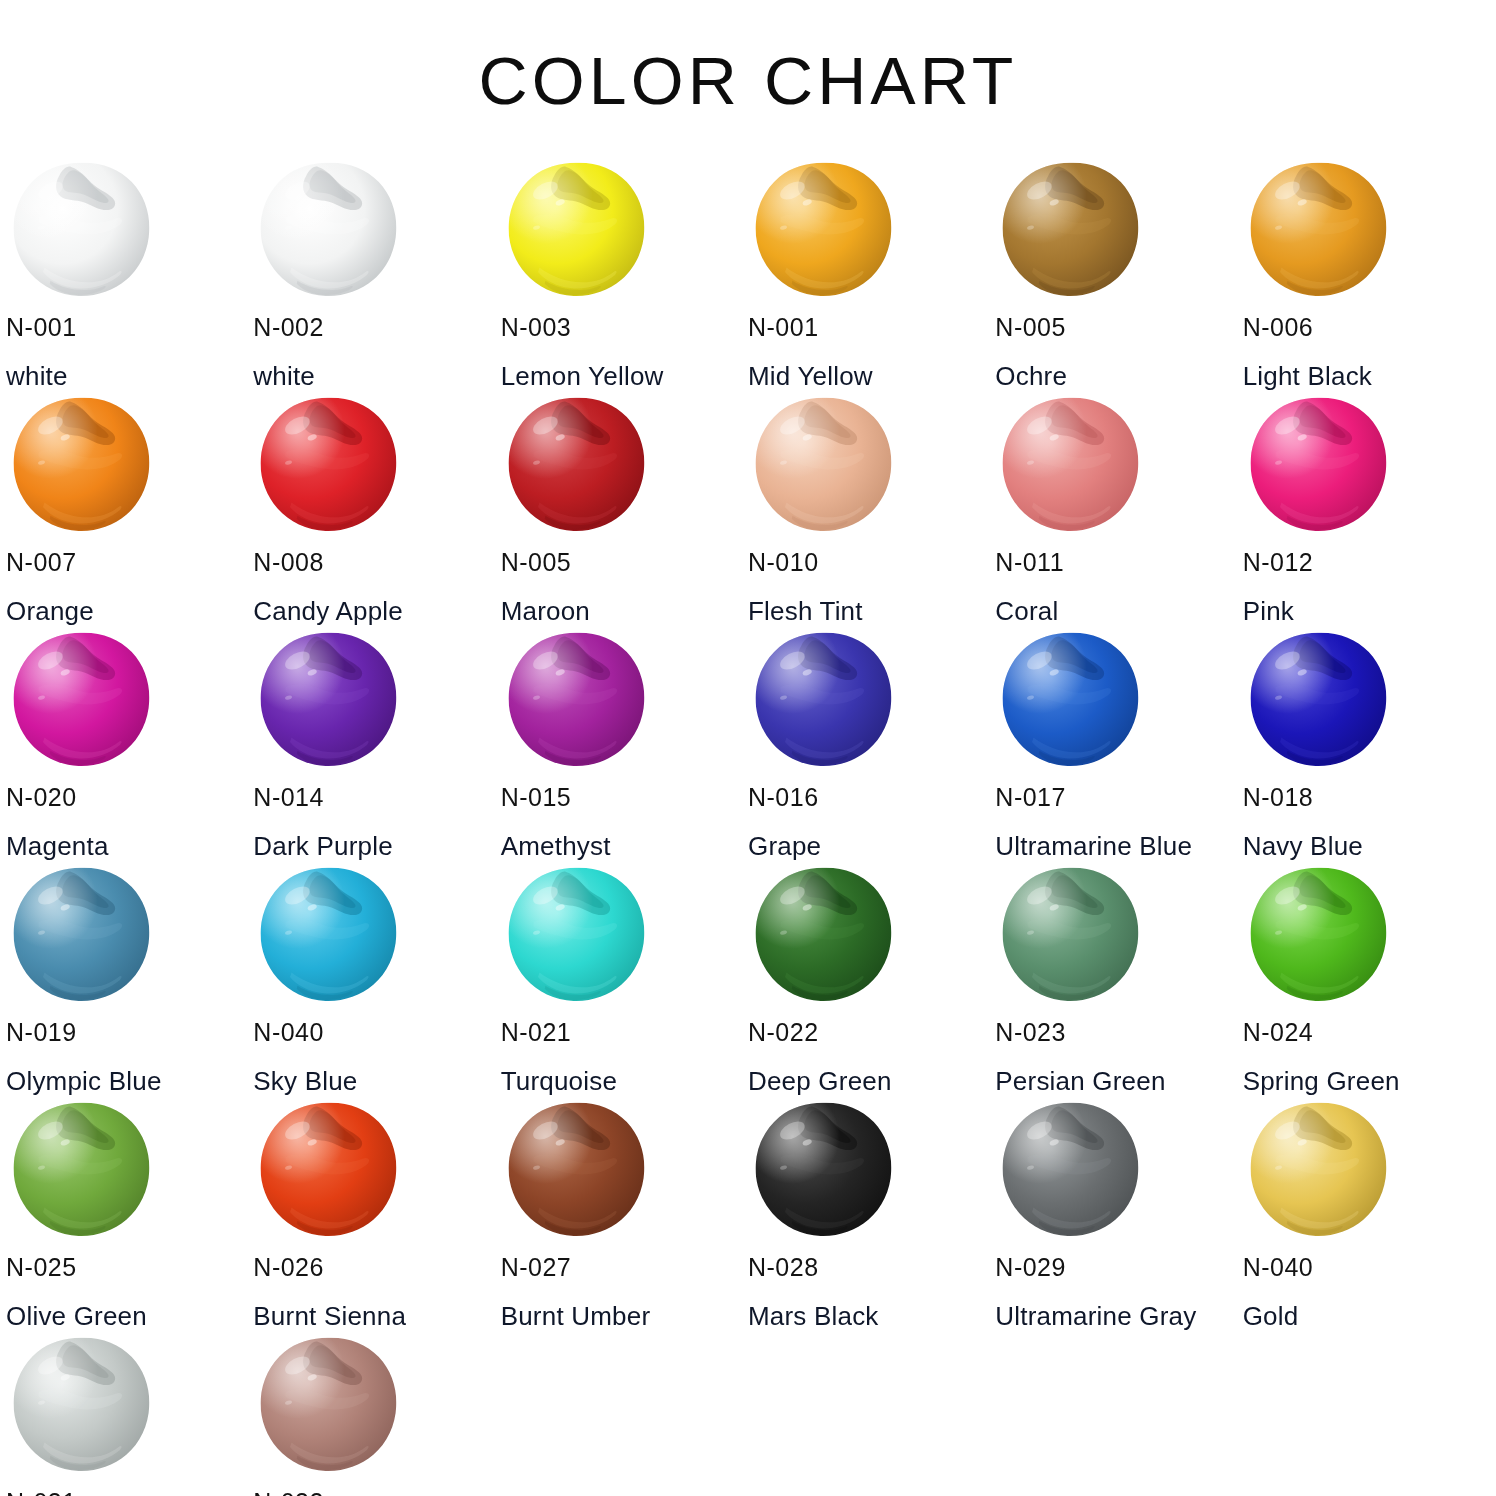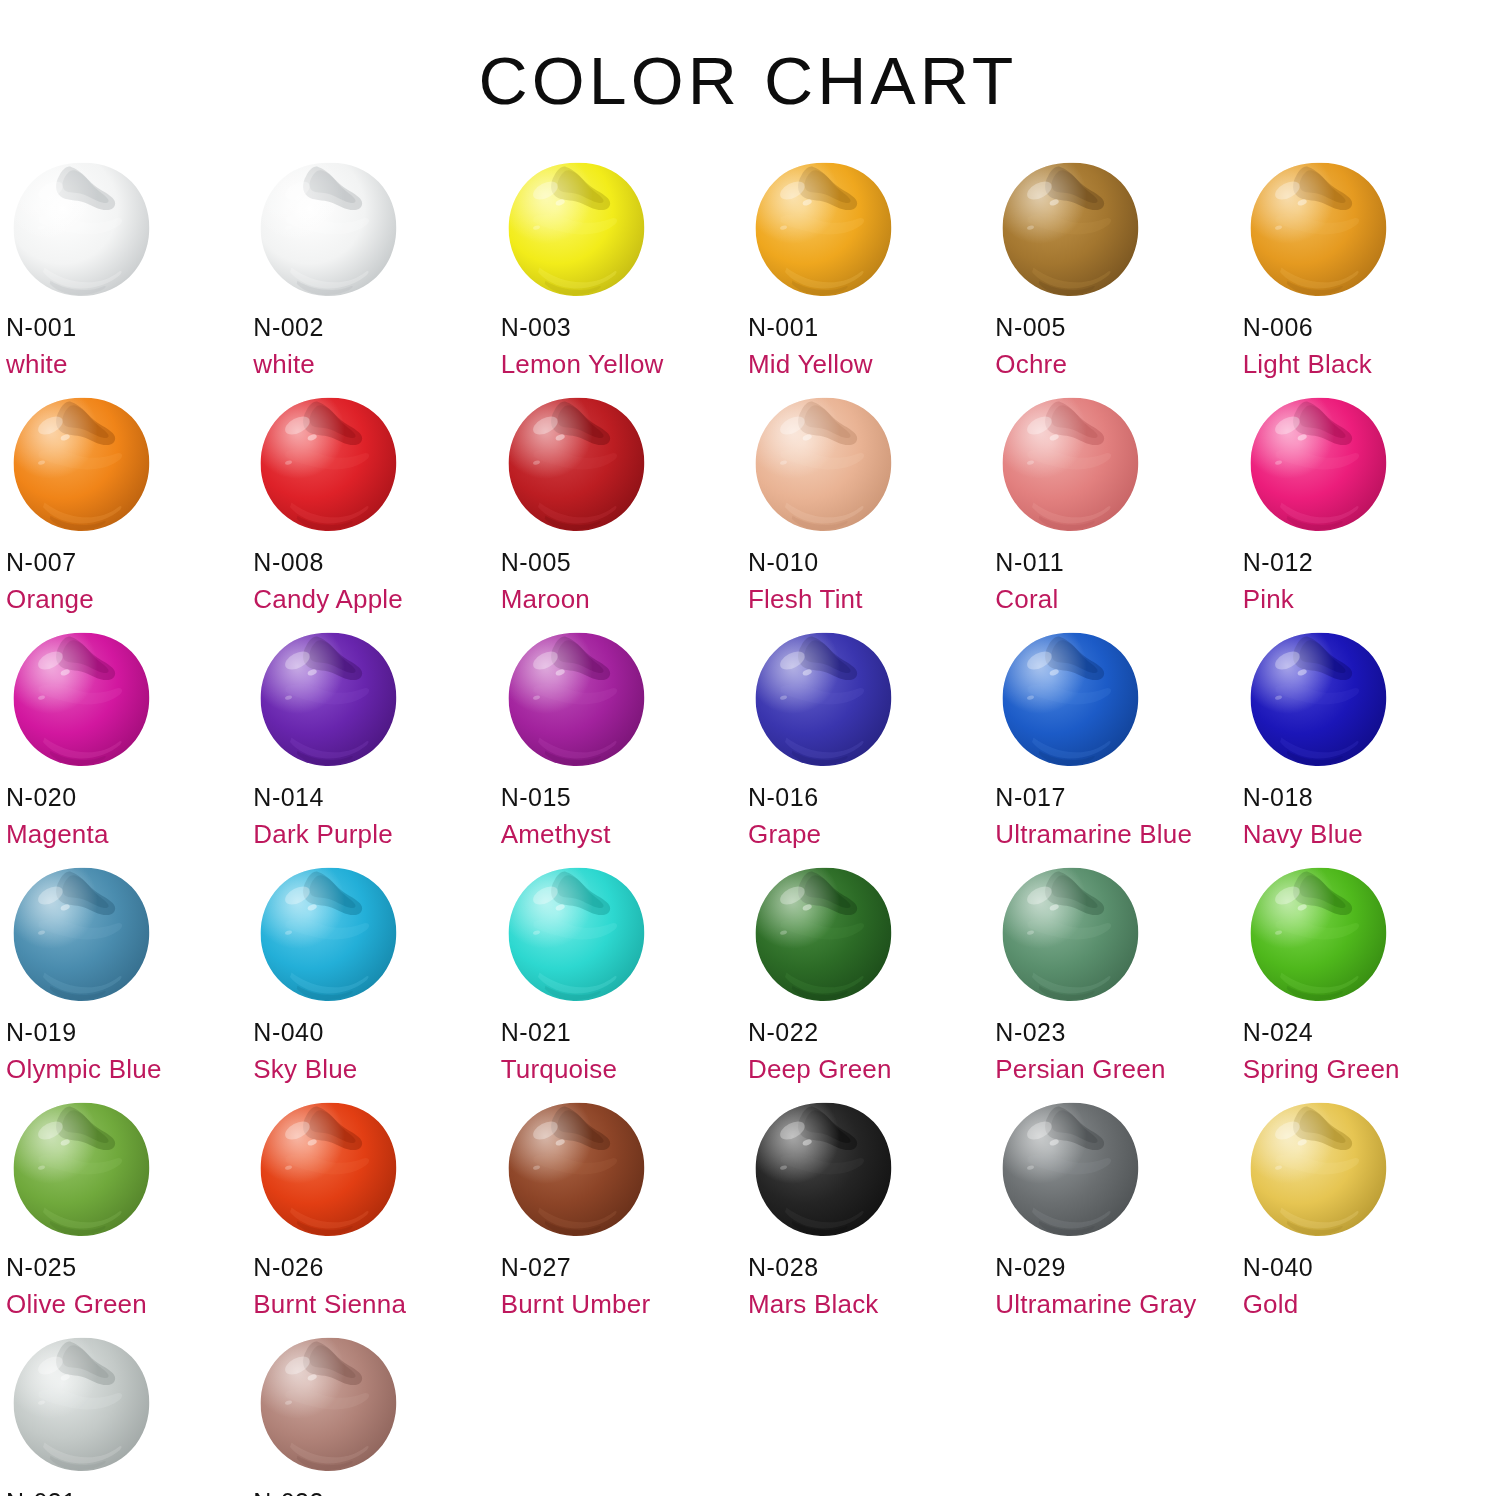--- a/index.html
+++ b/index.html
@@ -64,23 +64,23 @@
     letter-spacing: 0.5px;
     line-height: 1.25;
     color: #131313;
     white-space: nowrap;
   }
 
   .swatch-name {
     font-size: 26px;
     letter-spacing: 0.2px;
     line-height: 1.3;
-    color: #be185d;
+    color: #0f172a;
     white-space: nowrap;
-    margin-top: 4px;
+    margin-top: 16px;
   }
 </style>
 </head>
 <body>
 
 <h1 id="chart-title">COLOR CHART</h1>
 
 <div id="swatch-grid">
     <div class="swatch-cell">
       <div class="blob-wrap">

